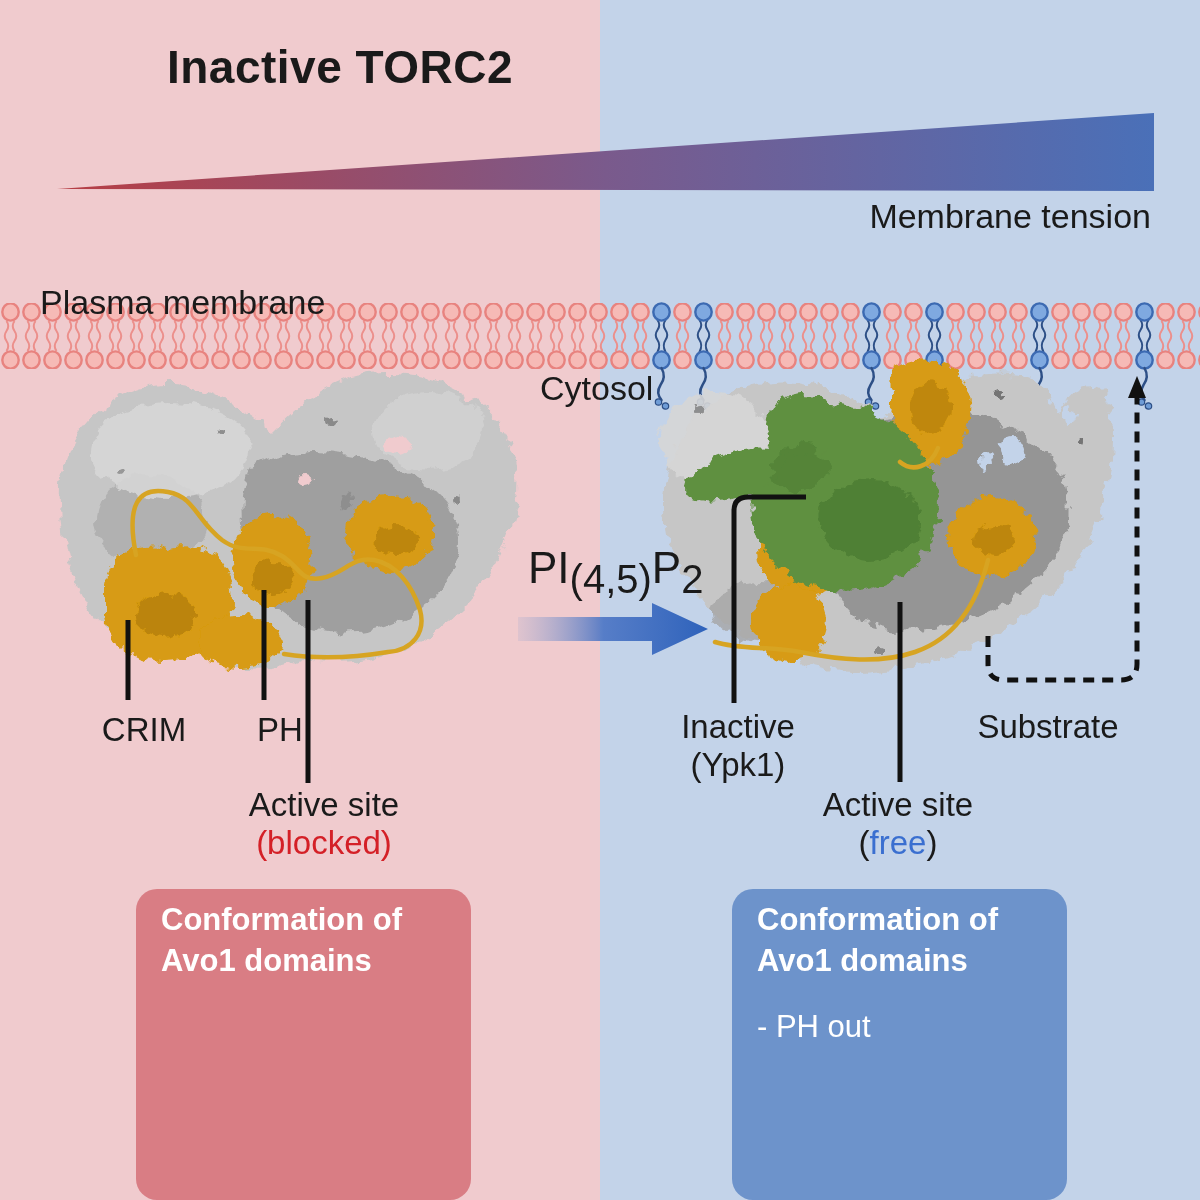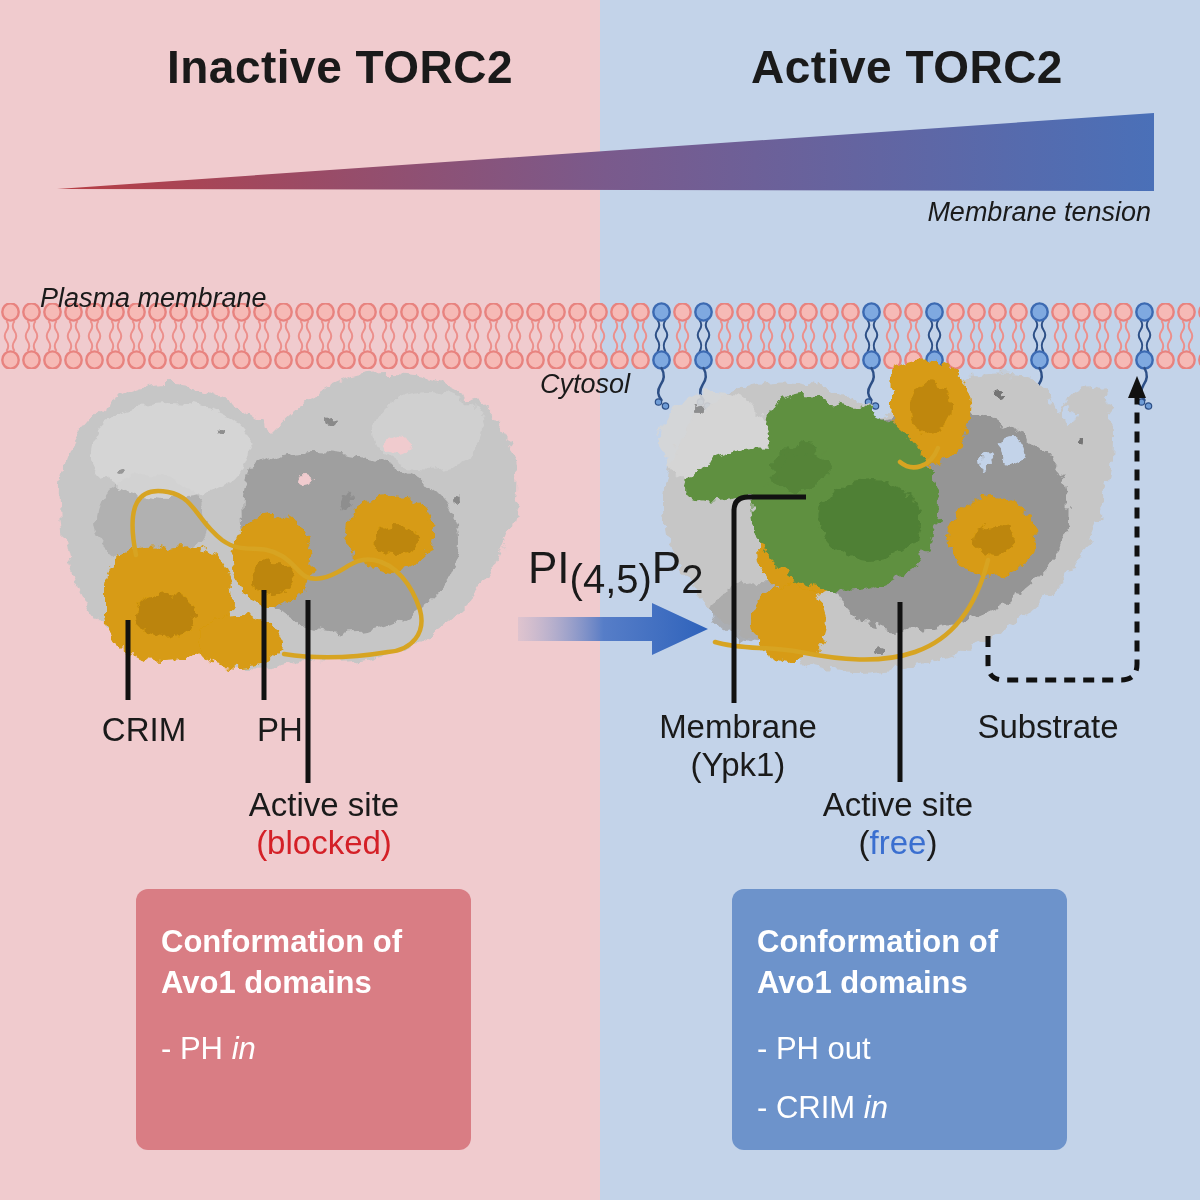--- a/index.html
+++ b/index.html
@@ -6,29 +6,29 @@
   .canvas{
     position:relative;width:1200px;height:1200px;overflow:hidden;
     font-family:"Liberation Sans", sans-serif;color:#1a1a1a;
     background:var(--c-left_bg,#f0cbce);
   }
   .half-right{position:absolute;left:600px;top:0;width:600px;height:1200px;
     background:var(--c-right_bg,#c3d3e9);}
   .gfx{position:absolute;left:0;top:0;width:1200px;height:1200px;}
   .txt{position:absolute;white-space:nowrap;}
   .panel-title{font-size:46px;font-weight:bold;transform:translateX(-50%);letter-spacing:.5px;}
-  .lbl{font-size:27px;font-style:italic;}
+  .lbl{font-size:34px;}
   .lbl-c{transform:translateX(-50%);text-align:center;margin-left:16px;}
   .lbl-33{font-size:33px;}
   .red{color:var(--c-red_state,#d42027);}
   .blue{color:var(--c-blue_state,#3a6fd0);}
   .pip2{font-size:44px;}
   .pip2 sub{font-size:40px;line-height:0;}
-  .infobox{position:absolute;width:335px;height:261px;border-radius:12px;color:#fff;
-    padding:32px 0 0 25px;box-sizing:border-box;font-size:31px;}
+  .infobox{position:absolute;width:335px;height:311px;border-radius:21px;color:#fff;
+    padding:10px 0 0 25px;box-sizing:border-box;font-size:31px;}
   .box-left{left:136px;top:889px;background:var(--c-left_box_bg,#d97d84);}
   .box-right{left:732px;top:889px;background:var(--c-right_box_bg,#6d93cb);}
   .box-title{font-weight:bold;line-height:41px;margin-bottom:27px;}
   .box-item{line-height:38px;margin-bottom:21px;}
 </style>
 </head>
 <body>
 
 <div class="canvas">
 
@@ -200,59 +200,56 @@
       <line x1="900" y1="602" x2="900" y2="782" stroke="#111" stroke-width="5"></line>
     </g>
 
     <g>
       <path d="M988,636 L988,664 Q988,680 1004,680 L1121,680 Q1137,680 1137,664 L1137,396" fill="none" stroke="#111" stroke-width="5" stroke-dasharray="11 8"></path>
       <polygon points="1128,398 1146,398 1137,376" fill="#111"></polygon>
     </g>
   </svg>
 
   <div class="txt panel-title" style="left:302px;top:40px;margin-left:38px;">Inactive TORC2</div>
-  <div class="txt panel-title" style="left:907px;top:40px;">Active TORC2</div>
 
   <div class="txt lbl" style="right:49px;top:197px;">Membrane tension</div>
 
   <div class="txt lbl" style="left:40px;top:263px;margin-top:20px;">Plasma membrane</div>
 
   <div class="txt lbl" style="left:540px;top:369px;">Cytosol</div>
 
   <div class="txt lbl-33 lbl-c" style="left:128px;top:711px;">CRIM</div>
   <div class="txt lbl-33 lbl-c" style="left:264px;top:711px;">PH</div>
   <div class="txt lbl-33 lbl-c" style="left:308px;top:786px;">
     <span>Active site</span><br>
     <span class="red">(blocked)</span>
   </div>
 
   <div class="txt pip2" style="left:528px;top:543px;"><span>PI</span><sub>(4,5)</sub><span>P</span><sub>2</sub></div>
 
   <div class="txt lbl-33 lbl-c" style="left:722px;top:708px;">
-    <span>Membrane</span><br>
+    <span>Inactive</span><br>
     <span>(Ypk1)</span>
   </div>
 
   <div class="txt lbl-33 lbl-c" style="left:882px;top:786px;">
     <span>Active site</span><br>
     <span>(</span><span class="blue">free</span><span>)</span>
   </div>
 
   <div class="txt lbl-33 lbl-c" style="left:1032px;top:708px;">Substrate</div>
 
   <div class="infobox box-left">
     <div class="box-title">
       <span>Conformation of</span><br>
       <span>Avo1 domains</span>
     </div>
-    <div class="box-item"><span>- PH </span><i>in</i></div>
   </div>
 
   <div class="infobox box-right">
     <div class="box-title">
       <span>Conformation of</span><br>
       <span>Avo1 domains</span>
     </div>
     <div class="box-item"><span>- PH out</span><i></i></div>
-    <div class="box-item"><span>- CRIM </span><i>in</i></div>
   </div>
 
 </div>
 
 </body></html>

